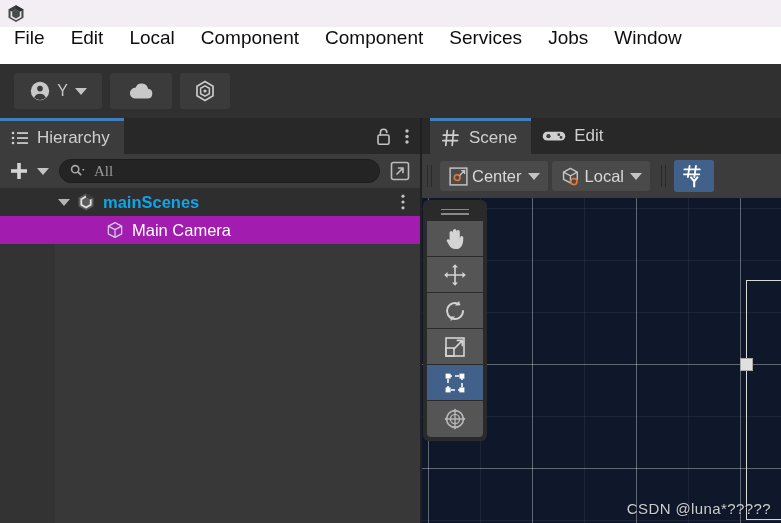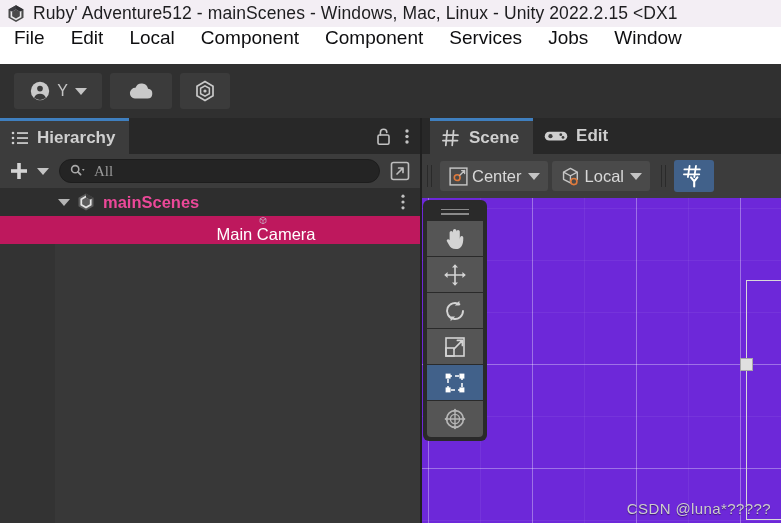--- a/index.html
+++ b/index.html
@@ -136,21 +136,20 @@
     background: #282828;
     display: flex;
     align-items: stretch;
   }
   .tab {
     display: flex;
     align-items: center;
     padding: 0 14px 0 11px;
     position: relative;
     cursor: default;
-    font-weight: bold;
   }
   .tab.active {
     background: #3c3c3c;
     border-top: 3px solid #3f7fbf;
     box-sizing: border-box;
   }
   .tab .tab-label {
     font-size: 17px;
     color: #cfcfcf;
     margin-left: 8px;
@@ -217,32 +216,32 @@
     background: #333333;
   }
   .tree-row {
     position: relative;
     height: 28px;
     display: flex;
     align-items: center;
     cursor: default;
   }
   .tree-row.scene-row { background: #2e2e2e; }
-  .tree-row.selected { background: #be185d; flex-direction: column; }
+  .tree-row.selected { background: #a21caf; }
   .tree-row.selected .row-label { color: #ffffff; }
   .row-arrow {
     width: 0; height: 0;
     border-left: 6px solid transparent;
     border-right: 6px solid transparent;
     border-top: 7px solid #b4b4b4;
     margin-right: 6px;
   }
   .row-label {
     font-size: 16.5px;
-    color: #ec4899;
+    color: #0ea5e9;
     margin-left: 7px;
     font-family: "Liberation Sans", sans-serif;
   }
   .row-label.bold { font-weight: bold; }
   .row-kebab {
     position: absolute;
     right: 14px;
     top: 50%;
     transform: translateY(-50%);
   }
@@ -312,21 +311,21 @@
     align-items: center;
     justify-content: center;
     cursor: default;
   }
 
   
   .viewport {
     position: absolute;
     left: 0; top: 80px;
     right: 0; bottom: 0;
-    background: #6d28d9;
+    background: #0f172a;
     overflow: hidden;
   }
   .grid-fine {
     position: absolute;
     left: 0; top: 0; right: 0; bottom: 0;
     background-image:
       linear-gradient(to right, rgba(255,255,255,0.055) 1px, transparent 1px),
       linear-gradient(to bottom, rgba(255,255,255,0.055) 1px, transparent 1px);
     background-size: 52px 52px;
     background-position: 8px 10px;
@@ -425,21 +424,20 @@
 <div id="app">
 
   <div class="titlebar">
     <svg class="title-icon" viewBox="0 0 24 24">
       <path d="M12 1.6 21 6.6v10l-9 5-9-5v-10z" fill="#4a4a4a"></path>
       <path d="M12 4.4 18.5 8v8L12 19.6 5.5 16V8z" fill="#e8e8ea"></path>
       <path d="M12 6.6 16.6 9.2v5.6L12 17.4 7.4 14.8V9.2z" fill="#4a4a4a"></path>
       <path d="M12 1.6 21 6.6l-4.4 2.6L12 6.6z" fill="#2f2f33"></path>
       <path d="M3 6.6l9-5v5L7.4 9.2z" fill="#3d3d42"></path>
     </svg>
-    <span class="title-text">Ruby' Adventure512 - mainScenes - Windows, Mac, Linux - Unity 2022.2.15 &lt;DX1</span>
   </div>
 
   <div class="menubar">
     <span class="menu-item">File</span>
     <span class="menu-item">Edit</span>
     <span class="menu-item">Local</span>
     <span class="menu-item">Component</span>
     <span class="menu-item">Component</span>
     <span class="menu-item">Services</span>
     <span class="menu-item">Jobs</span>

